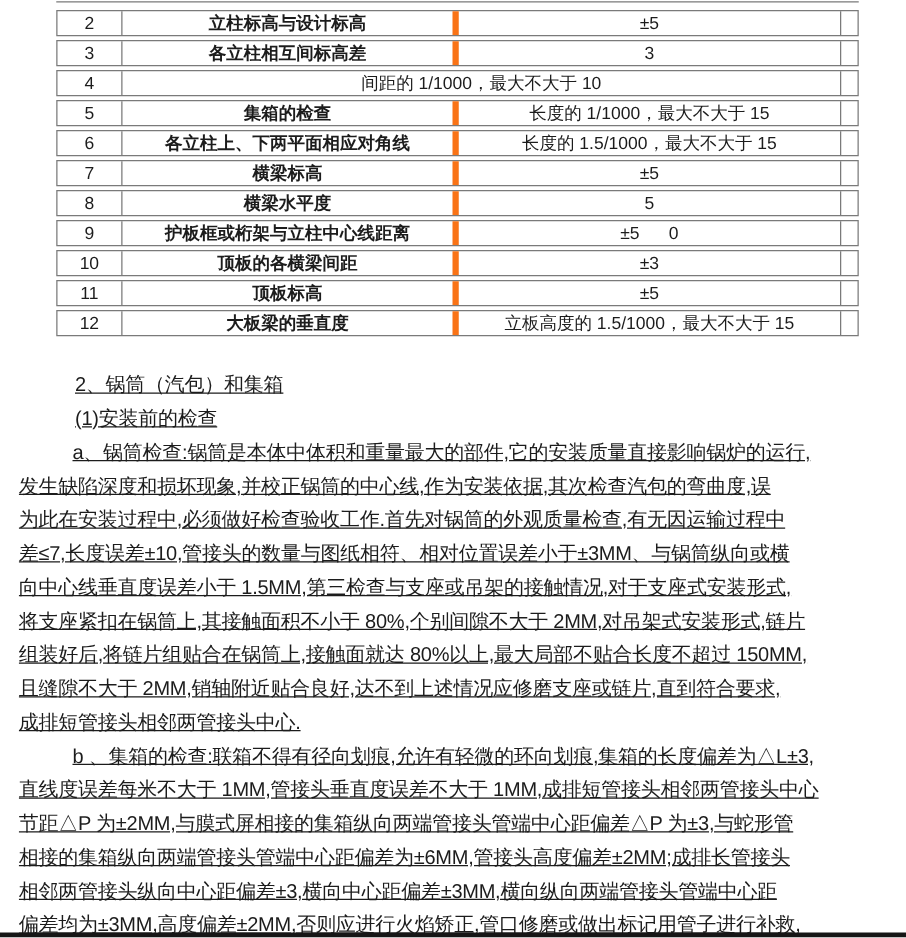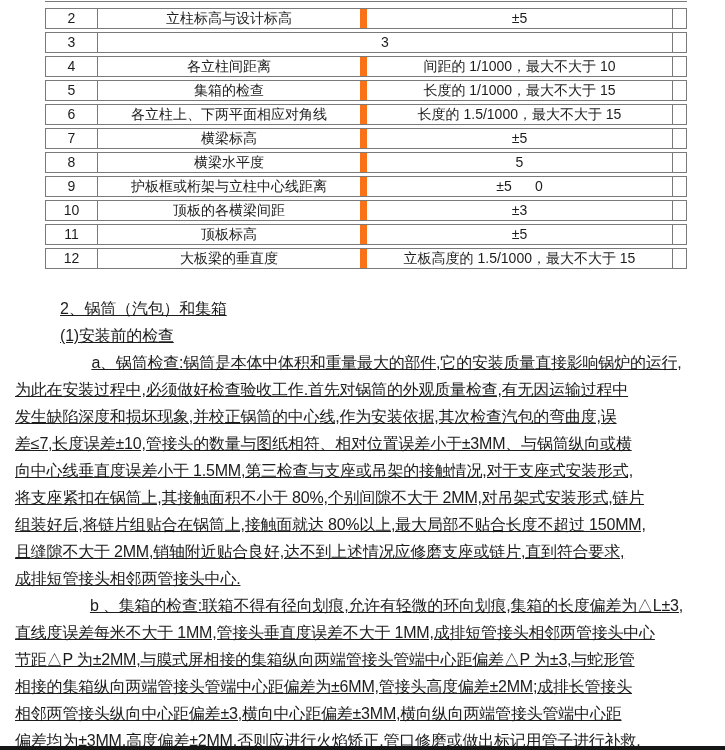--- a/index.html
+++ b/index.html
@@ -34,33 +34,33 @@
     align-items: stretch;
   }
   .tcell {
     box-sizing: border-box;
     display: flex; align-items: center; justify-content: center;
     white-space: pre;
     overflow: hidden;
     line-height: 19px;
   }
   .cell-num  { width: 52px;  border-right: 1px solid #7a7a7a; }
-  .cell-item { width: 269px; border-right: 7px solid #f97316; }
+  .cell-item { width: 269px; border-right: 5px solid #f97316; font-weight: bold; }
   .cell-val  { flex: 1;      border-right: 1px solid #7a7a7a; }
   .cell-end  { width: 13px; }
 
   
   .content {
     position: absolute; top: 295px; left: 15px; width: 700px;
     font-size: 16px; line-height: 27px;
     letter-spacing: -0.2px;
   }
   .tline { white-space: pre; overflow: hidden; height: 27px; text-decoration: underline; }
   .tline.head   { padding-left: 45px; }
-  .tline.indent { padding-left: 43px; text-align: center; }
+  .tline.indent { padding-left: 43px; }
 
   
   .bottom-bar {
     position: absolute; top: 746px; left: 0; width: 725px; height: 4px;
     background: #161616;
   }
 </style>
 </head>
 <body>
 
@@ -70,26 +70,26 @@
 
   <div class="tol-table" id="tol-table">
       <div class="trow">
         <div class="tcell cell-num">2</div>
         <div class="tcell cell-item">立柱标高与设计标高</div>
         <div class="tcell cell-val">±5</div>
         <div class="tcell cell-end"></div>
       </div>
       <div class="trow">
         <div class="tcell cell-num">3</div>
+        <div class="tcell cell-item">各立柱相互间标高差</div>
         <div class="tcell cell-val">3</div>
         <div class="tcell cell-end"></div>
       </div>
       <div class="trow">
         <div class="tcell cell-num">4</div>
-        <div class="tcell cell-item">各立柱间距离</div>
         <div class="tcell cell-val">间距的 1/1000，最大不大于 10</div>
         <div class="tcell cell-end"></div>
       </div>
       <div class="trow">
         <div class="tcell cell-num">5</div>
         <div class="tcell cell-item">集箱的检查</div>
         <div class="tcell cell-val">长度的 1/1000，最大不大于 15</div>
         <div class="tcell cell-end"></div>
       </div>
       <div class="trow">
@@ -134,22 +134,22 @@
         <div class="tcell cell-val">立板高度的 1.5/1000，最大不大于 15</div>
         <div class="tcell cell-end"></div>
       </div>
     </div>
 
   <div class="content" id="content">
     <div class="tline head">2、锅筒（汽包）和集箱</div>
     <div class="tline head">(1)安装前的检查</div>
     <div id="paragraphs">
         <div class="tline indent">a、锅筒检查:锅筒是本体中体积和重量最大的部件,它的安装质量直接影响锅炉的运行,</div>
+        <div class="tline">发生缺陷深度和损坏现象,并校正锅筒的中心线,作为安装依据,其次检查汽包的弯曲度,误</div>
         <div class="tline">为此在安装过程中,必须做好检查验收工作.首先对锅筒的外观质量检查,有无因运输过程中</div>
-        <div class="tline">发生缺陷深度和损坏现象,并校正锅筒的中心线,作为安装依据,其次检查汽包的弯曲度,误</div>
         <div class="tline">差≤7,长度误差±10,管接头的数量与图纸相符、相对位置误差小于±3MM、与锅筒纵向或横</div>
         <div class="tline">向中心线垂直度误差小于 1.5MM,第三检查与支座或吊架的接触情况,对于支座式安装形式,</div>
         <div class="tline">将支座紧扣在锅筒上,其接触面积不小于 80%,个别间隙不大于 2MM,对吊架式安装形式,链片</div>
         <div class="tline">组装好后,将链片组贴合在锅筒上,接触面就达 80%以上,最大局部不贴合长度不超过 150MM,</div>
         <div class="tline">且缝隙不大于 2MM,销轴附近贴合良好,达不到上述情况应修磨支座或链片,直到符合要求,</div>
         <div class="tline">成排短管接头相邻两管接头中心.</div>
         <div class="tline indent">b 、集箱的检查:联箱不得有径向划痕,允许有轻微的环向划痕,集箱的长度偏差为△L±3,</div>
         <div class="tline">直线度误差每米不大于 1MM,管接头垂直度误差不大于 1MM,成排短管接头相邻两管接头中心</div>
         <div class="tline">节距△P 为±2MM,与膜式屏相接的集箱纵向两端管接头管端中心距偏差△P 为±3,与蛇形管</div>
         <div class="tline">相接的集箱纵向两端管接头管端中心距偏差为±6MM,管接头高度偏差±2MM;成排长管接头</div>

